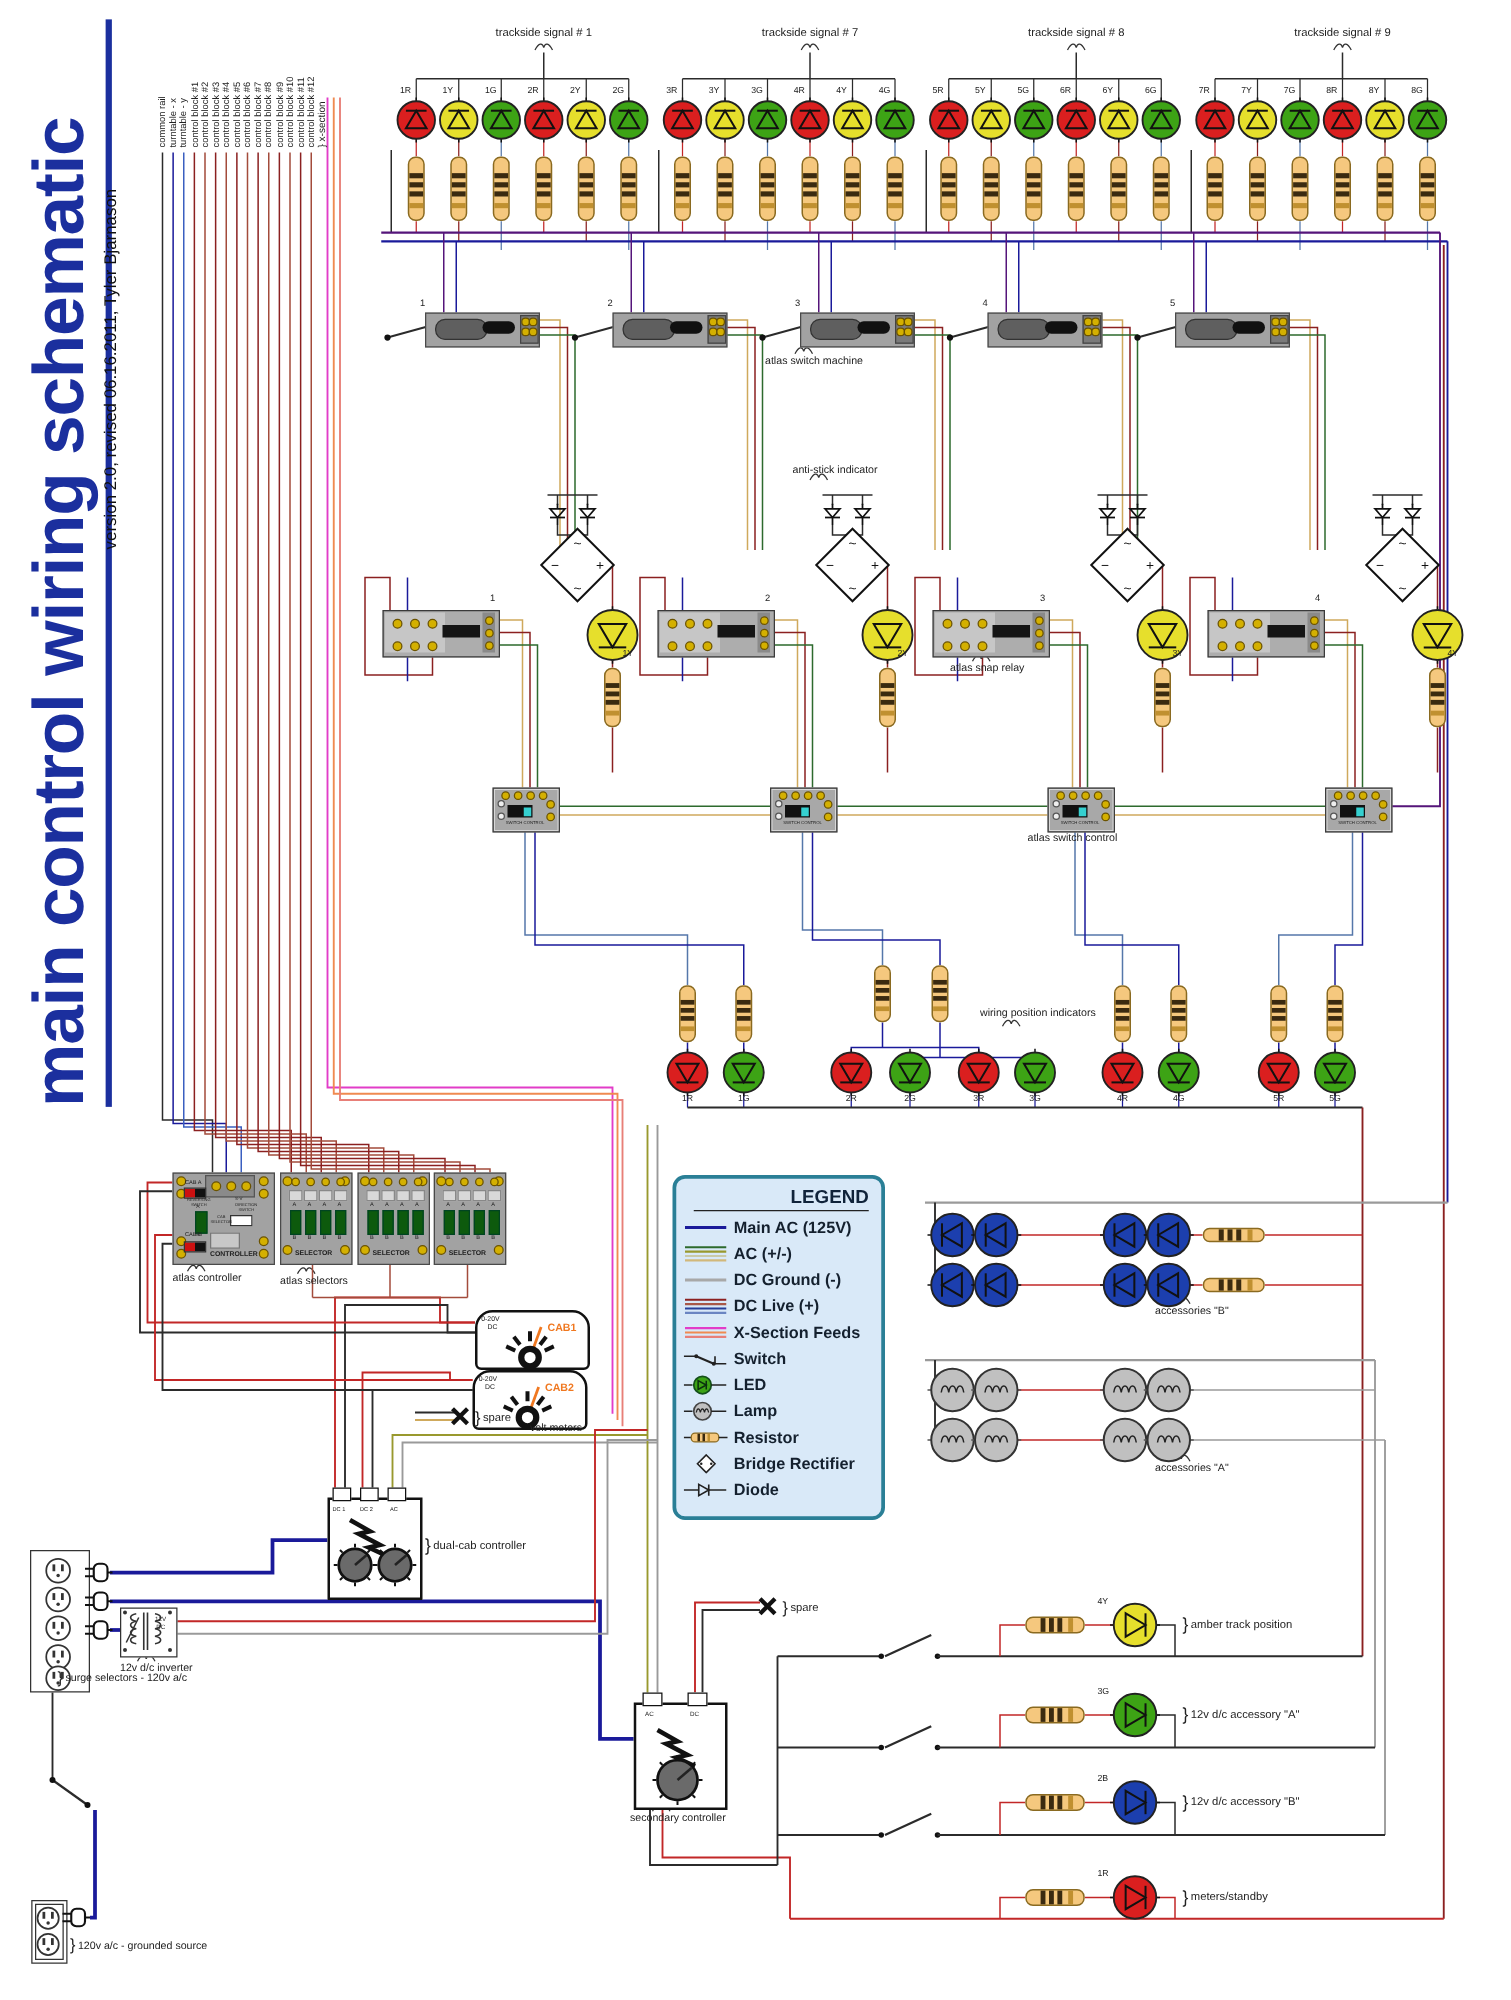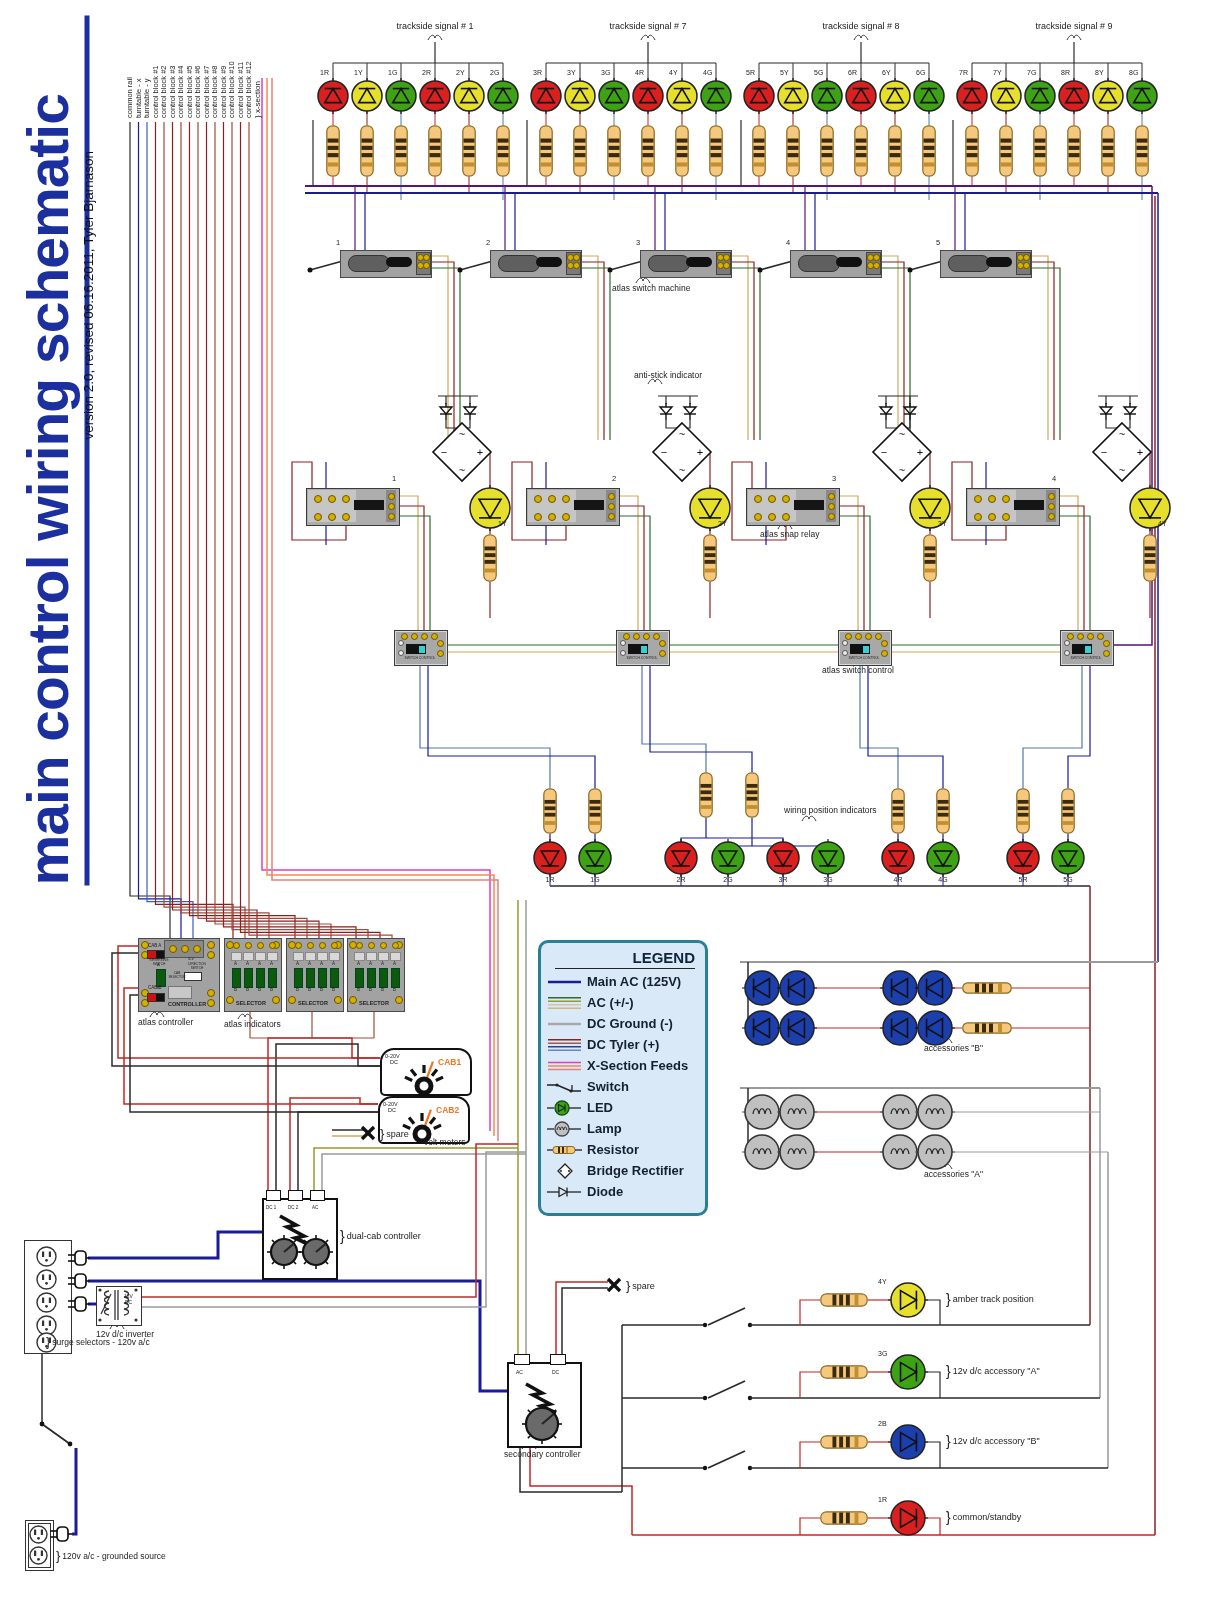--- a/index.html
+++ b/index.html
@@ -1220,21 +1220,21 @@
     <div class="lab" style="left: 381px; top: 962px; font-size: 4.5px; line-height: 1.1;">A</div>
     <div style="position: absolute; z-index: 2; left: 379px; top: 968px; width: 7px; height: 18px; background: rgb(13, 90, 13); border: 1px solid rgb(0, 68, 34);"></div>
     <div class="lab" style="left: 381px; top: 988px; font-size: 4.5px; line-height: 1.1;">B</div>
     <div style="position: absolute; z-index: 2; left: 392px; top: 942px; width: 5px; height: 5px; border-radius: 50%; background: rgb(212, 176, 0); border: 1px solid rgb(107, 83, 0);"></div>
     <div style="position: absolute; z-index: 2; left: 390px; top: 952px; width: 9px; height: 7px; background: rgb(216, 216, 216); border: 1px solid rgb(136, 136, 136);"></div>
     <div class="lab" style="left: 393px; top: 962px; font-size: 4.5px; line-height: 1.1;">A</div>
     <div style="position: absolute; z-index: 2; left: 391px; top: 968px; width: 7px; height: 18px; background: rgb(13, 90, 13); border: 1px solid rgb(0, 68, 34);"></div>
     <div class="lab" style="left: 393px; top: 988px; font-size: 4.5px; line-height: 1.1;">B</div>
     <div class="lab" style="left: 359px; top: 1000px; font-size: 5.5px; line-height: 1.1; font-weight: bold; color: rgb(34, 34, 34);">SELECTOR</div>
     <div class="lab" style="left: 138px; top: 1018px; font-size: 8.5px; line-height: 1.1;">atlas controller</div>
-    <div class="lab" style="left: 224px; top: 1020px; font-size: 8.5px; line-height: 1.1;">atlas indicators</div>
+    <div class="lab" style="left: 224px; top: 1020px; font-size: 8.5px; line-height: 1.1;">atlas selectors</div>
     <div style="position: absolute; z-index: 2; left: 380px; top: 1048px; width: 88px; height: 44px; background: rgb(255, 255, 255); border: 2px solid rgb(17, 17, 17); border-radius: 14px 14px 5px 5px;"></div>
     <div class="lab" style="left: 385px; top: 1053px; font-size: 5.5px; line-height: 1.1;">0-20V</div>
     <div class="lab" style="left: 390px; top: 1059px; font-size: 5.5px; line-height: 1.1;">DC</div>
     <div class="lab" style="left: 438px; top: 1058px; font-size: 8.5px; line-height: 1.1; color: rgb(240, 120, 32); font-weight: bold;">CAB1</div>
     <svg width="52" height="34" style="position: absolute; left: 398px; top: 1056px; overflow: visible; z-index: 2;">
       <line x1="14.21799876852355" y1="24.505962597370907" x2="6.96753647223035" y2="21.125016503445313" stroke="#111" stroke-width="3.2"></line>
       <line x1="17.996400820766443" y1="19.75586020311261" x2="13.071109018161177" y2="13.451774174258837" stroke="#111" stroke-width="3.2"></line>
       <line x1="26" y1="17" x2="26" y2="9" stroke="#111" stroke-width="3.2"></line>
       <line x1="34.00359917923356" y1="19.75586020311261" x2="38.92889098183882" y2="13.451774174258837" stroke="#111" stroke-width="3.2"></line>
       <line x1="37.78200123147645" y1="24.505962597370907" x2="45.03246352776965" y2="21.125016503445313" stroke="#111" stroke-width="3.2"></line>
@@ -1286,21 +1286,21 @@
       </div>
       <div class="lrow">
         <span class="lsym">
           <svg width="36" height="16">
             <line x1="1" y1="2.75" x2="34" y2="2.75" stroke="#8b2020" stroke-width="1.7"></line>
             <line x1="1" y1="6.25" x2="34" y2="6.25" stroke="#a85848" stroke-width="1.7"></line>
             <line x1="1" y1="9.75" x2="34" y2="9.75" stroke="#27409a" stroke-width="1.7"></line>
             <line x1="1" y1="13.25" x2="34" y2="13.25" stroke="#6a85c2" stroke-width="1.7"></line>
           </svg>
         </span>
-        <span class="ltxt">DC Tyler (+)</span>
+        <span class="ltxt">DC Live (+)</span>
       </div>
       <div class="lrow">
         <span class="lsym">
           <svg width="36" height="16">
             <line x1="1" y1="4.5" x2="34" y2="4.5" stroke="#e23cc8" stroke-width="1.7"></line>
             <line x1="1" y1="8" x2="34" y2="8" stroke="#f08a50" stroke-width="1.7"></line>
             <line x1="1" y1="11.5" x2="34" y2="11.5" stroke="#e87f78" stroke-width="1.7"></line>
           </svg>
         </span>
         <span class="ltxt">X-Section Feeds</span>
@@ -1684,21 +1684,21 @@
     </svg>
     <svg width="40" height="40" style="position: absolute; left: 888px; top: 1498px; overflow: visible; z-index: 2;">
       <line x1="0" y1="20" x2="40" y2="20" stroke="#111" stroke-width="1.2"></line>
       <circle cx="20" cy="20" r="17" fill="#da1f1f" stroke="#222" stroke-width="1.5"></circle>
       <line x1="28.415" y1="10.649999999999999" x2="28.415" y2="29.35" stroke="#111" stroke-width="1.6" fill="none"></line>
       <path d="M28.415,20 L12.52,10.649999999999999 L12.52,29.35 Z" stroke="#111" stroke-width="1.6" fill="none"></path>
     </svg>
     <div class="lab" style="left: 878px; top: 1496px; font-size: 7px; line-height: 1.1;">1R</div>
     <div class="brace" style="left: 946px; top: 1509px; font-size: 9px;">
       <b style="font-size: 14px;">}</b>
-      <span>common/standby</span>
+      <span>meters/standby</span>
     </div>
     <div style="position: absolute; z-index: 2; left: 25px; top: 1520px; width: 27px; height: 49px; background: rgb(255, 255, 255); border: 1.5px solid rgb(51, 51, 51);"></div>
     <div style="position: absolute; z-index: 2; left: 28px; top: 1523px; width: 21px; height: 43px; background: rgb(255, 255, 255); border: 1px solid rgb(51, 51, 51);"></div>
     <svg width="21" height="21" style="position: absolute; left: 28px; top: 1523.5px; overflow: visible; z-index: 2;">
       <circle cx="10.5" cy="10.5" r="8.5" fill="#fff" stroke="#333" stroke-width="1.4"></circle>
       <rect x="6" y="5.5" width="2.2" height="5.5" fill="#333"></rect>
       <rect x="12.8" y="5.5" width="2.2" height="5.5" fill="#333"></rect>
       <circle cx="10.5" cy="14.3" r="1.4" fill="#333"></circle>
     </svg>
     <svg width="21" height="21" style="position: absolute; left: 28px; top: 1544.5px; overflow: visible; z-index: 2;">

